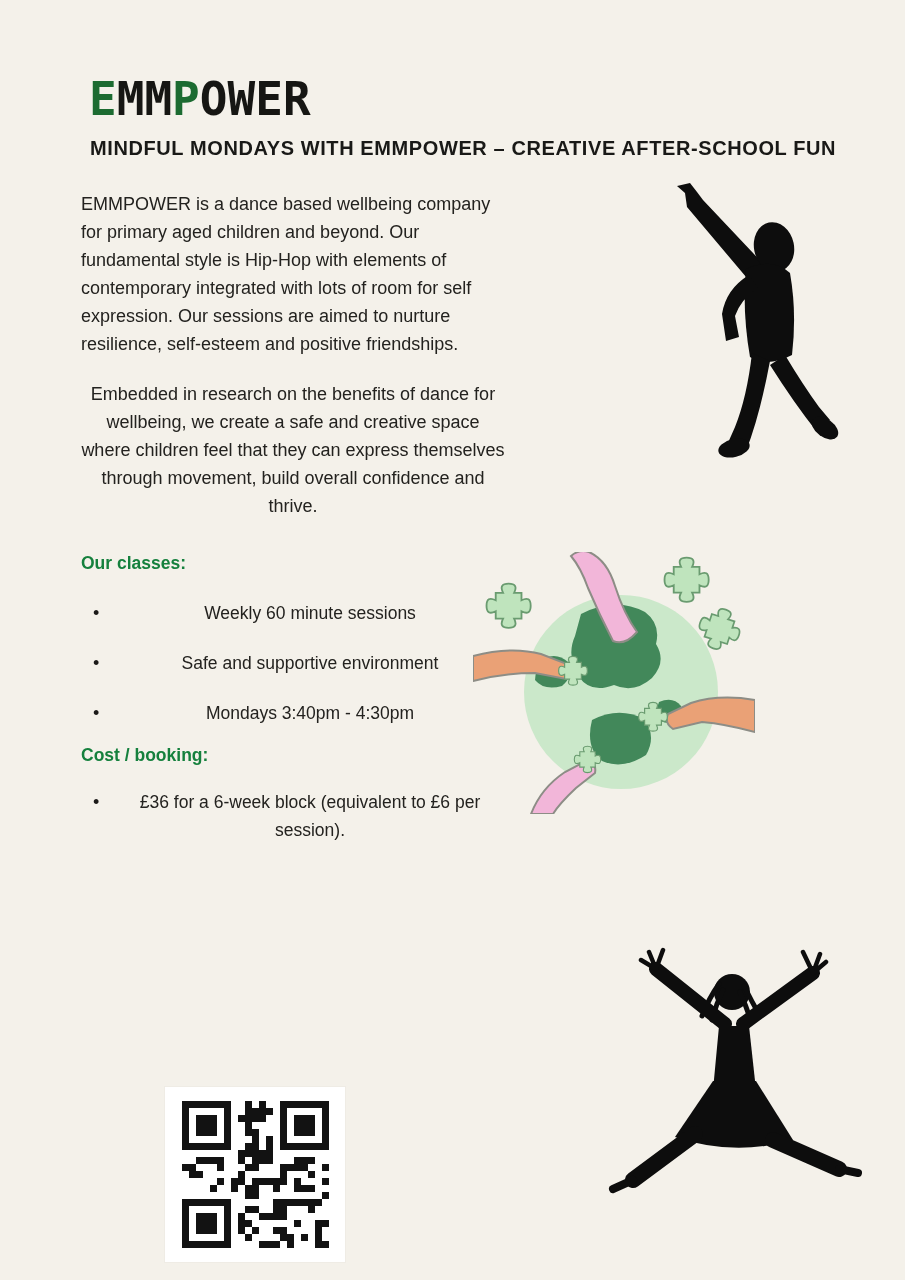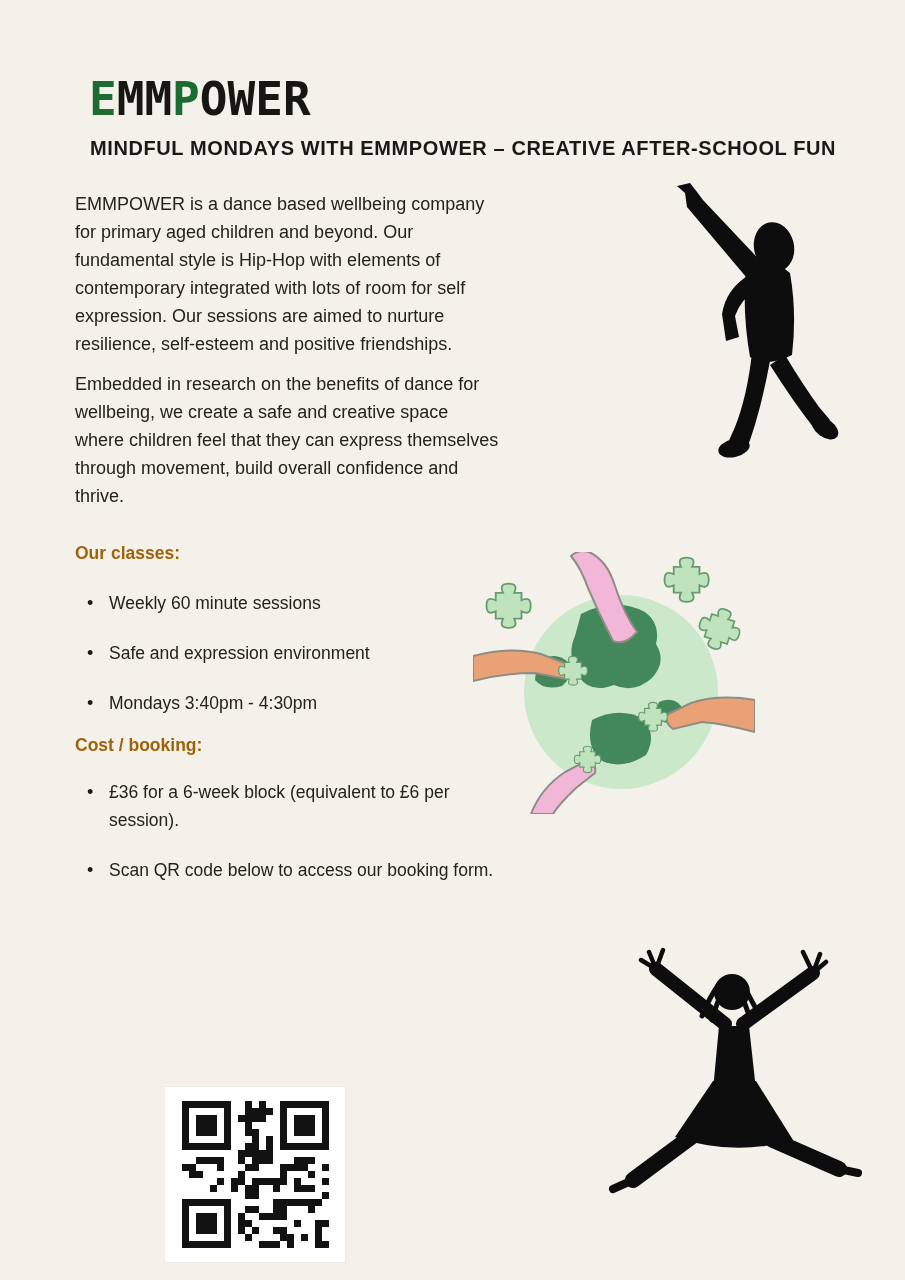--- a/index.html
+++ b/index.html
@@ -23,34 +23,34 @@
   .logo .green{color:#1c6b31;}
   
   .subtitle{
     position:absolute;left:90px;top:136px;width:760px;
     font-weight:bold;font-size:20px;letter-spacing:0.6px;
     color:#191917;white-space:nowrap;
     transform:scaleY(1.05);transform-origin:left top;
   }
   
   .col{
-    position:absolute;left:75px;top:190px;width:424px;
+    position:absolute;left:81px;top:190px;width:424px;
     font-size:18px;line-height:28px;color:#23221f;
   }
   .col p{margin:0;}
-  .col p.second{margin-top:12px;}
+  .col p.second{margin-top:22px;text-align:center;}
   h3.sec{
     font-size:17.5px;line-height:22px;font-weight:bold;
-    color:#a16207;margin:0;
+    color:#15803d;margin:0;
   }
   h3.classes{margin-top:32px;}
   h3.cost{margin-top:20px;}
   ul.blist{list-style:none;margin:0;padding:0 0 0 34px;}
   ul.blist li{
-    position:relative;font-size:17.5px;line-height:28px;margin-top:22px;
+    position:relative;font-size:17.5px;line-height:28px;margin-top:22px;text-align:center;
   }
   ul.classes-list li{margin-top:28px;line-height:22px;}
   ul.classes-list{margin-top:18px;}
   ul.cost-list{margin-top:16px;}
   ul.blist li::before{
     content:"•";
     position:absolute;left:-22px;top:0;
     font-size:18px;color:#1b1a18;
   }
   
@@ -77,28 +77,27 @@
 
   <div class="subtitle">MINDFUL MONDAYS WITH EMMPOWER – CREATIVE AFTER-SCHOOL FUN</div>
 
   <div class="col">
     <p>EMMPOWER is a dance based wellbeing company for primary aged children and beyond. Our fundamental style is Hip-Hop with elements of contemporary integrated with lots of room for self expression. Our sessions are aimed to nurture resilience, self-esteem and positive friendships.</p>
     <p class="second">Embedded in research on the benefits of dance for wellbeing, we create a safe and creative space where children feel that they can express themselves through movement, build overall confidence and thrive.</p>
 
     <h3 class="sec classes">Our classes:</h3>
     <ul class="blist classes-list">
       <li>Weekly 60 minute sessions</li>
-      <li>Safe and expression environment</li>
+      <li>Safe and supportive environment</li>
       <li>Mondays 3:40pm - 4:30pm</li>
     </ul>
 
     <h3 class="sec cost">Cost / booking:</h3>
     <ul class="blist cost-list">
       <li>£36 for a 6-week block (equivalent to £6 per session).</li>
-      <li>Scan QR code below to access our booking form.</li>
     </ul>
   </div>
 
   <div class="qr-card">
     <div id="qr">
         <svg width="147" height="147" viewBox="0 0 147 147">
           <rect x="63" y="0" width="7" height="7" fill="#121212"></rect>
           <rect x="77" y="0" width="7" height="7" fill="#121212"></rect>
           <rect x="63" y="7" width="7" height="7" fill="#121212"></rect>
           <rect x="70" y="7" width="7" height="7" fill="#121212"></rect>

